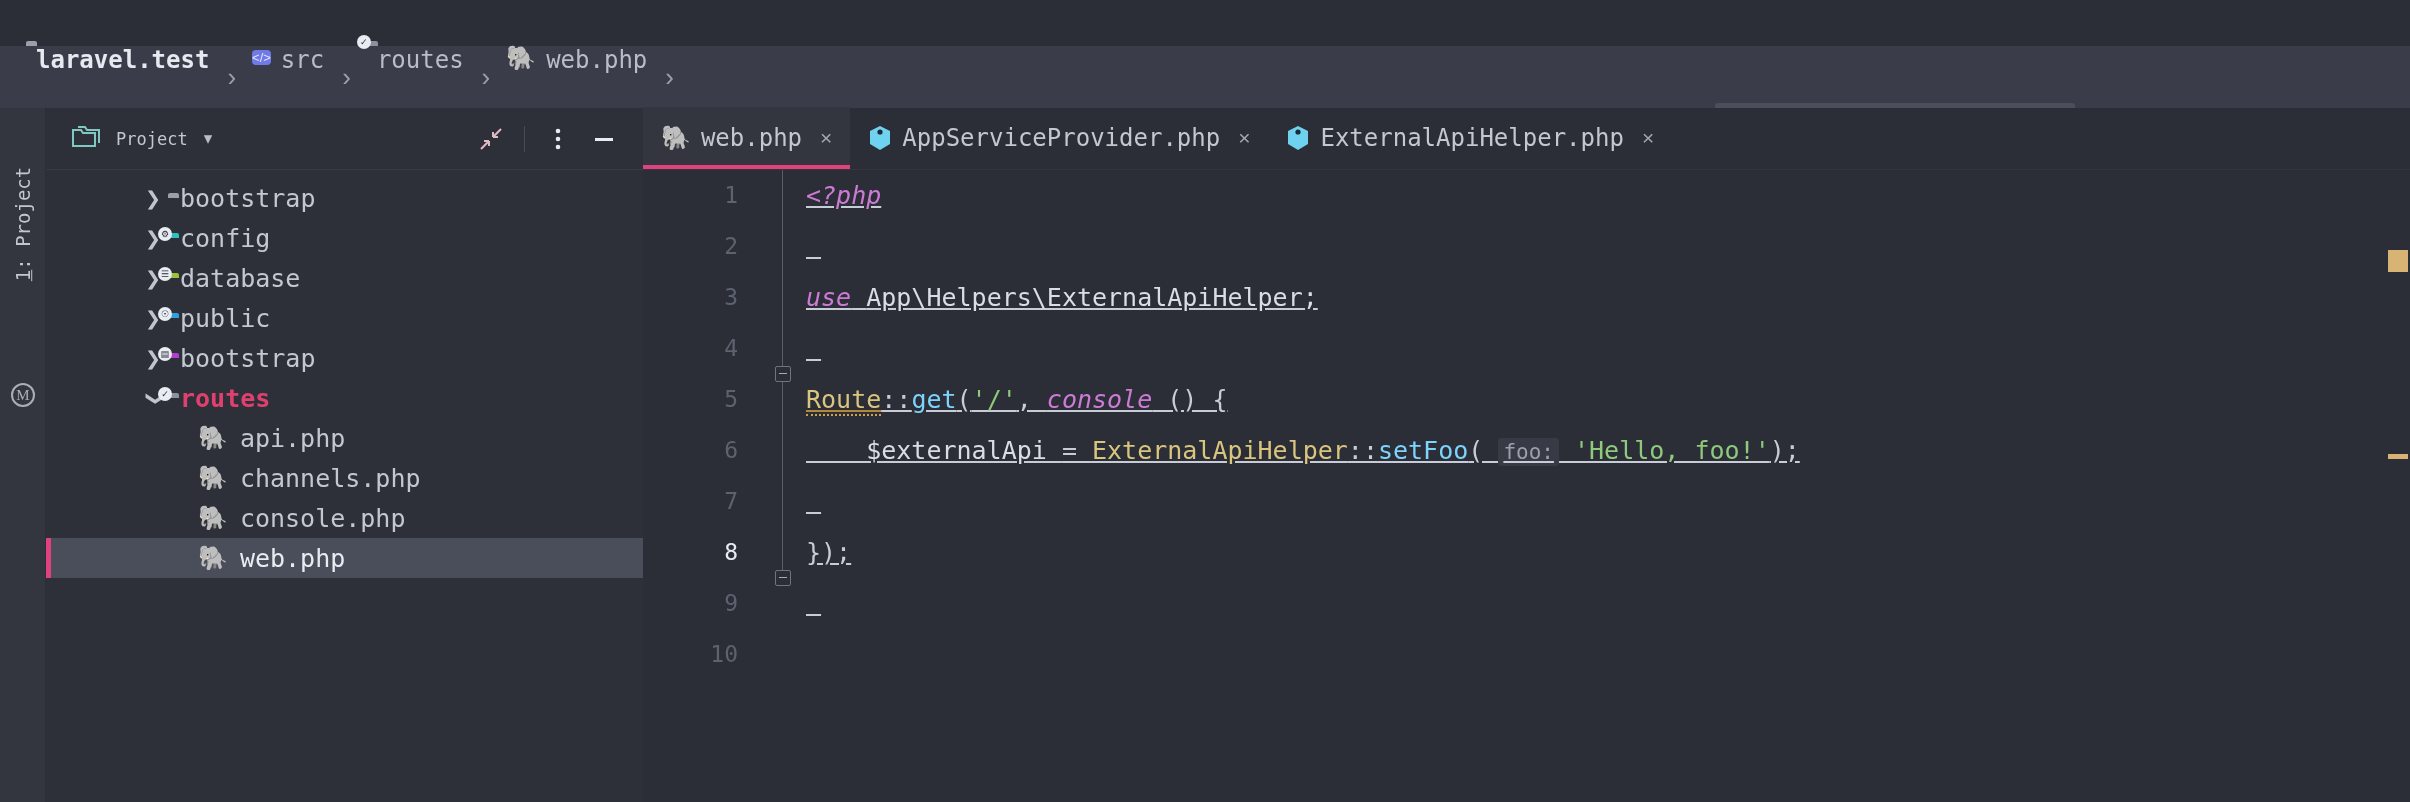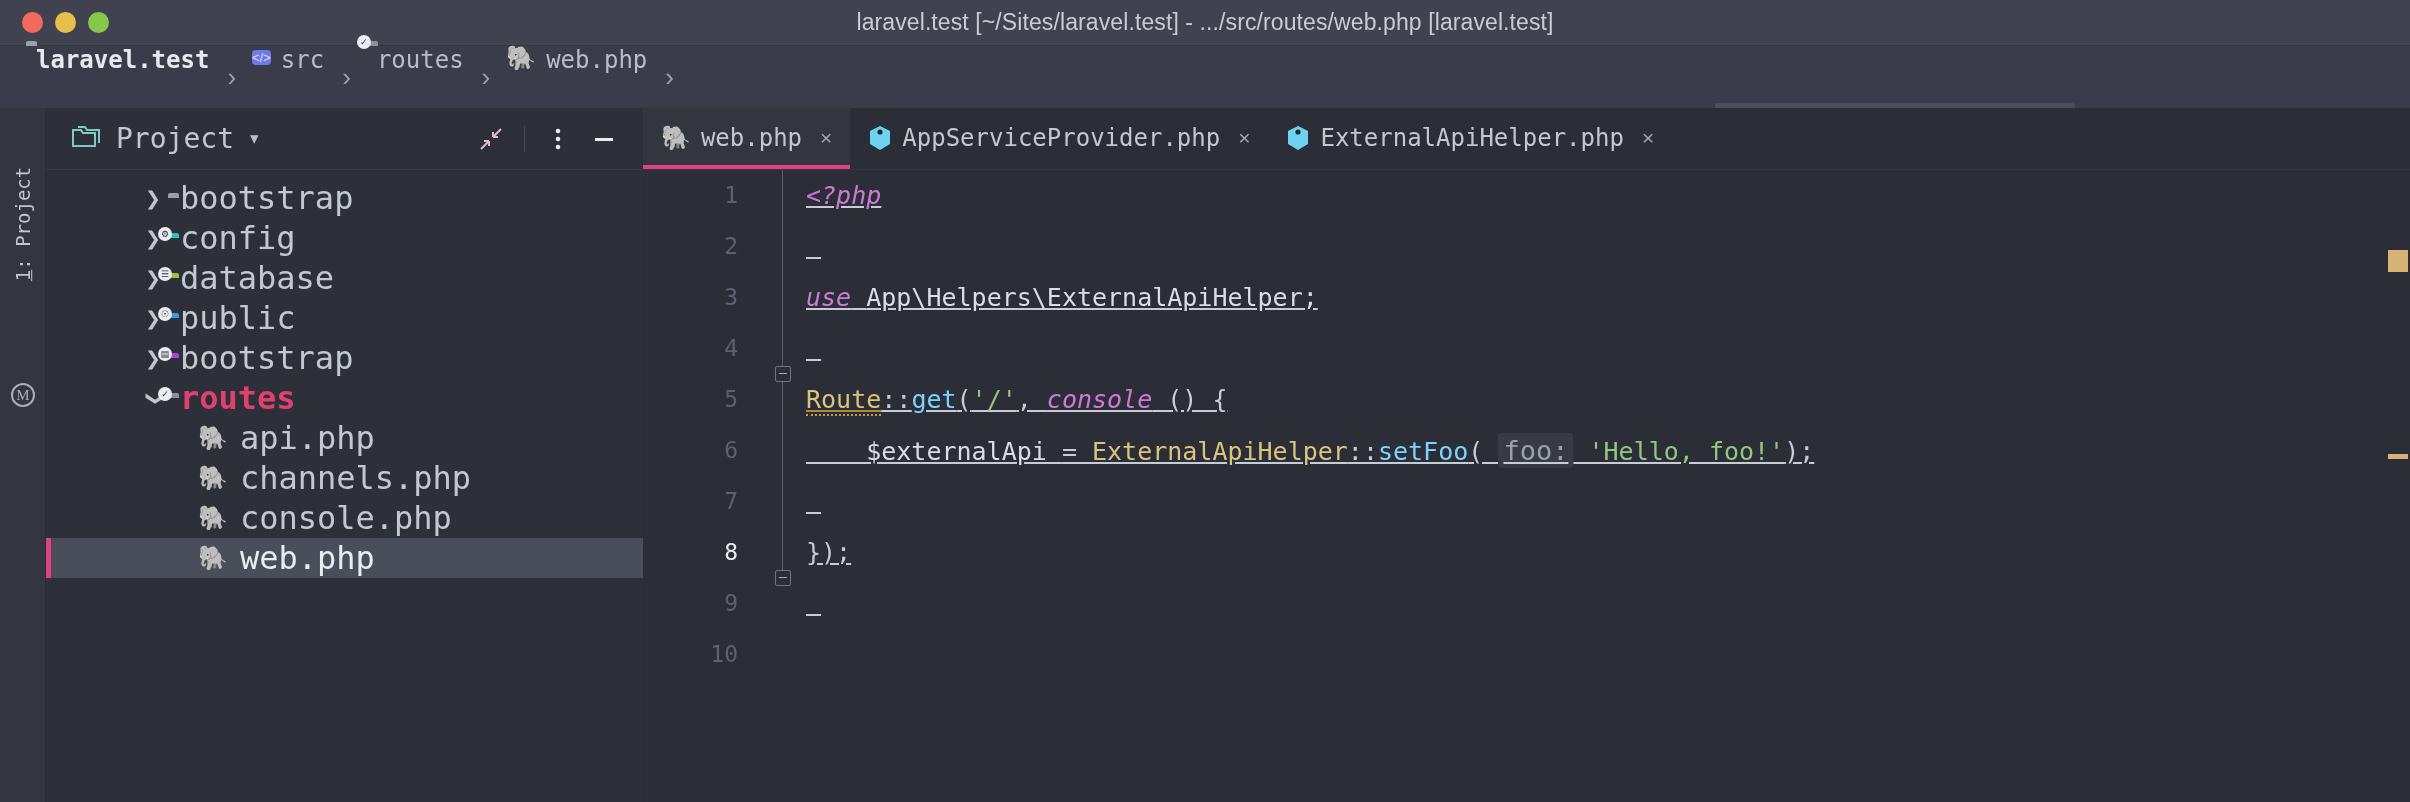--- a/index.html
+++ b/index.html
@@ -141,21 +141,21 @@
   }
   .proj-header {
     height: 62px; display: flex; align-items: center;
     border-bottom: 1px solid #383b45;
   }
   .proj-title {
     display: flex; align-items: center; margin-left: 26px;
   }
   .proj-title .ptxt {
     font-family: "DejaVu Sans Mono", monospace;
-    font-size: 28px; color: #c3c7d1; margin-left: 14px;
+    font-size: 17px; color: #c3c7d1; margin-left: 14px;
   }
   .chev-down {
     margin-left: 16px; color: #b9bdc7; font-size: 17px;
     font-family: "Liberation Sans", sans-serif;
   }
   .proj-tools {
     margin-left: auto; display: flex; align-items: center; gap: 4px;
     padding-right: 18px;
   }
   .ptool {
@@ -176,21 +176,21 @@
     content:""; position:absolute; left:0; top:0; bottom:0;
     width: 5px; background: #e0427d;
   }
   .arrow {
     width: 30px; text-align: center; flex: none;
     color: #c0c4ce; font-size: 19px;
     font-family: "Liberation Sans", sans-serif;
   }
   .tlabel {
     font-family: "DejaVu Sans Mono", monospace;
-    font-size: 32px; color: #c3c7d1; margin-left: 12px;
+    font-size: 25px; color: #c3c7d1; margin-left: 12px;
     white-space: nowrap;
   }
   .tlabel.vcs { color: #e0406e; font-weight: bold; }
   .tlabel.sel { color: #e8ebf0; }
 
   
   .editor {
     position: absolute; top: 108px; left: 643px;
     width: 1767px; height: 694px;
     background: #2b2d37;
@@ -266,21 +266,21 @@
   }
   .cline.cur { background: #32353f; }
   .kw  { color: #cb7bd4; font-style: italic; }
   .cls { color: #d9c57d; }
   .cls.warn { text-decoration: underline; text-decoration-color: #b2893a; }
   .mth { color: #7dd3fc; }
   .str { color: #8fc97c; }
   .pun { color: #c8ccd6; }
   .var { color: #d9dde5; }
   .hint {
-    color: #9aa0ac; font-size: 27px;
+    color: #9aa0ac; font-size: 21px;
     background: #383b45; border-radius: 3px;
     padding: 2px 5px;
   }
   .caret {
     display: inline-block; width: 2px; height: 28px;
     background: #aab4ff; vertical-align: -5px;
   }
   .squig {
     border-bottom: 2px dotted #c9a14a;
   }
@@ -290,28 +290,20 @@
     position: absolute; right: 0; top: 62px;
     width: 24px; height: 632px; background: #2b2d37;
   }
   .marker { position: absolute; right: 2px; background: #d8b474; }
 </style>
 </head>
 <body>
 
 <div id="app">
 
-  <div class="titlebar">
-    <div class="traffic">
-      <div class="dot red"></div>
-      <div class="dot yellow"></div>
-      <div class="dot green"></div>
-    </div>
-    <div class="title-text">laravel.test [~/Sites/laravel.test] - .../src/routes/web.php [laravel.test]</div>
-  </div>
 
   <div class="navbar">
     <div class="crumbs">
 
       <div class="crumb root">
         <span class="ic"><span class="folder folder-grey"></span></span>
         <span class="label">laravel.test</span>
       </div>
       <span class="sep">›</span>
 

